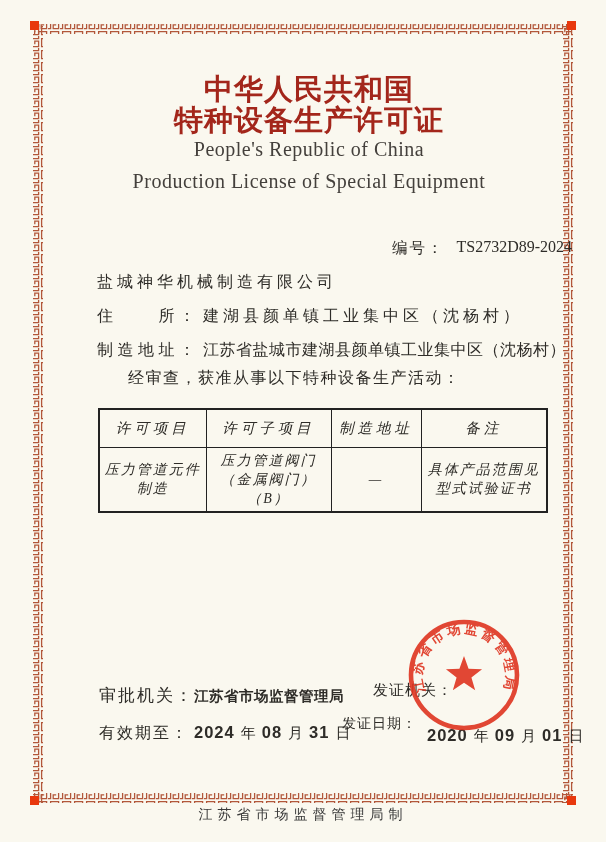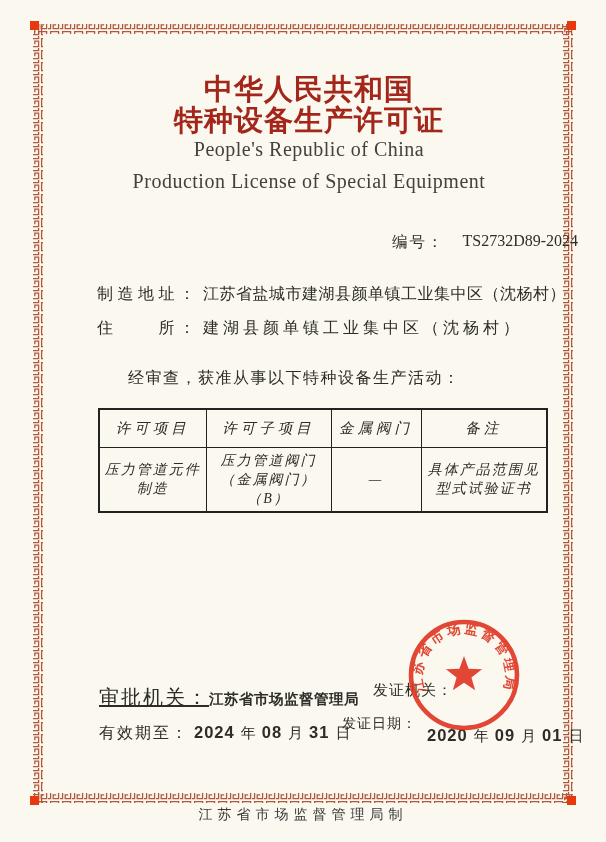--- a/index.html
+++ b/index.html
@@ -11,42 +11,42 @@
   .page{position:relative;width:606px;height:842px;background:#FAF8EF;overflow:hidden;}
   .frame{position:absolute;left:0;top:0;z-index:1;color:var(--border);}
   .frame path{stroke:var(--border);}
   .corner{fill:var(--corner-red);}
 
   .title-block{position:absolute;top:74px;left:0;right:0;text-align:center;z-index:2;padding-left:12px;}
   .title-cn{font-size:29px;font-weight:700;color:var(--title-red);line-height:31px;letter-spacing:1px;}
   .title-en{font-size:20px;color:var(--english-title);line-height:26px;letter-spacing:0.5px;}
   .title-en.first{margin-top:6px;}
 
-  .license-no{position:absolute;top:232px;left:392px;font-size:15.5px;z-index:2;display:flex;gap:18px;}
+  .license-no{position:absolute;top:238px;left:392px;font-size:15.5px;z-index:2;display:flex;gap:12px;}
   .license-no .lbl{letter-spacing:2px;}
   .license-no .val{font-family:"Liberation Serif",serif;font-size:16px;}
 
   .fields{position:absolute;left:97px;top:271px;z-index:2;}
   .field-row{display:flex;margin-bottom:12px;line-height:22px;white-space:nowrap;}
   .field-label{font-size:16px;letter-spacing:4.5px;width:106px;flex:none;}
   .field-value{font-size:16px;letter-spacing:4px;}
   .field-value.tight{letter-spacing:0.5px;}
 
   .statement{position:absolute;left:128px;top:368px;font-size:16px;letter-spacing:1.5px;z-index:2;text-align:center;}
 
   .lic-table{position:absolute;left:98px;top:408px;width:448px;border-collapse:collapse;table-layout:fixed;z-index:2;background:transparent;}
   .lic-table th,.lic-table td{border:1.6px solid #222;text-align:center;vertical-align:middle;font-style:italic;}
   .lic-table table,.lic-table{border:2.2px solid #222;}
   .lic-table th{height:38px;font-size:14.5px;font-weight:500;letter-spacing:4px;}
   .lic-table td{height:45px;font-size:14px;letter-spacing:2px;line-height:19px;padding:3px 1px;}
   .col1{width:107px;} .col2{width:125px;} .col3{width:90px;} .col4{width:126px;}
   .dash-cell{font-size:16px;letter-spacing:0;}
 
   .approval-row{position:absolute;left:99px;top:684px;z-index:2;white-space:nowrap;}
-  .approval-row .lbl{font-size:20px;letter-spacing:2px;text-decoration:underline;}
+  .approval-row .lbl{font-size:17px;letter-spacing:2px;}
   .approval-row .val{font-size:14.5px;font-weight:700;letter-spacing:0.5px;font-family:"Liberation Sans","DejaVu Sans",sans-serif;}
   .valid-row{position:absolute;left:99px;top:723px;z-index:2;white-space:nowrap;display:flex;align-items:baseline;}
   .valid-row .lbl{font-size:16px;letter-spacing:2px;margin-right:2px;}
   .issuing-org{position:absolute;left:373px;top:681px;font-size:15px;letter-spacing:1px;z-index:2;}
   .issue-date-label{position:absolute;left:342px;top:715px;font-size:14px;letter-spacing:1px;z-index:2;}
   .issue-date-value{position:absolute;left:424px;top:726px;z-index:2;white-space:nowrap;display:flex;align-items:baseline;}
   .num{font-family:"Liberation Sans","DejaVu Sans",sans-serif;font-weight:700;font-size:16.5px;letter-spacing:1px;margin:0 3px;}
   .unit{font-size:15px;margin:0 3px;}
 
   .seal{position:absolute;left:405px;top:616px;width:118px;height:118px;z-index:5;opacity:0.9;}
@@ -87,45 +87,46 @@
     <div class="title-en first">Production License of Special Equipment</div>
   </div>
 
   <div class="license-no">
     <span class="lbl">编号：</span>
     <span class="val">TS2732D89-2024</span>
   </div>
 
   <div class="fields">
     <div class="field-row">
+      <span class="field-value">盐城神华机械制造有限公司</span>
+    </div>
+    <div class="field-row">
+      <span class="field-label">住　　所：</span>
+      <span class="field-value">建湖县颜单镇工业集中区（沈杨村）</span>
     </div>
     <div class="field-row">
       <span class="field-label">制造地址：</span>
       <span class="field-value tight">江苏省盐城市建湖县颜单镇工业集中区（沈杨村）</span>
-    </div>
-    <div class="field-row">
-      <span class="field-label">住　　所：</span>
-      <span class="field-value">建湖县颜单镇工业集中区（沈杨村）</span>
     </div>
   </div>
 
   <div class="statement">经审查，获准从事以下特种设备生产活动：</div>
 
   <table class="lic-table">
     <colgroup>
         <col class="col1">
         <col class="col2">
         <col class="col3">
         <col class="col4">
       </colgroup>
     <thead>
       <tr>
         <th>许可项目</th>
         <th>许可子项目</th>
-        <th>金属阀门</th>
+        <th>制造地址</th>
         <th>备注</th>
       </tr>
     </thead>
     <tbody>
       <tr>
         <td>
           <div>压力管道元件</div>
           <div>制造</div>
         </td>
         <td>

